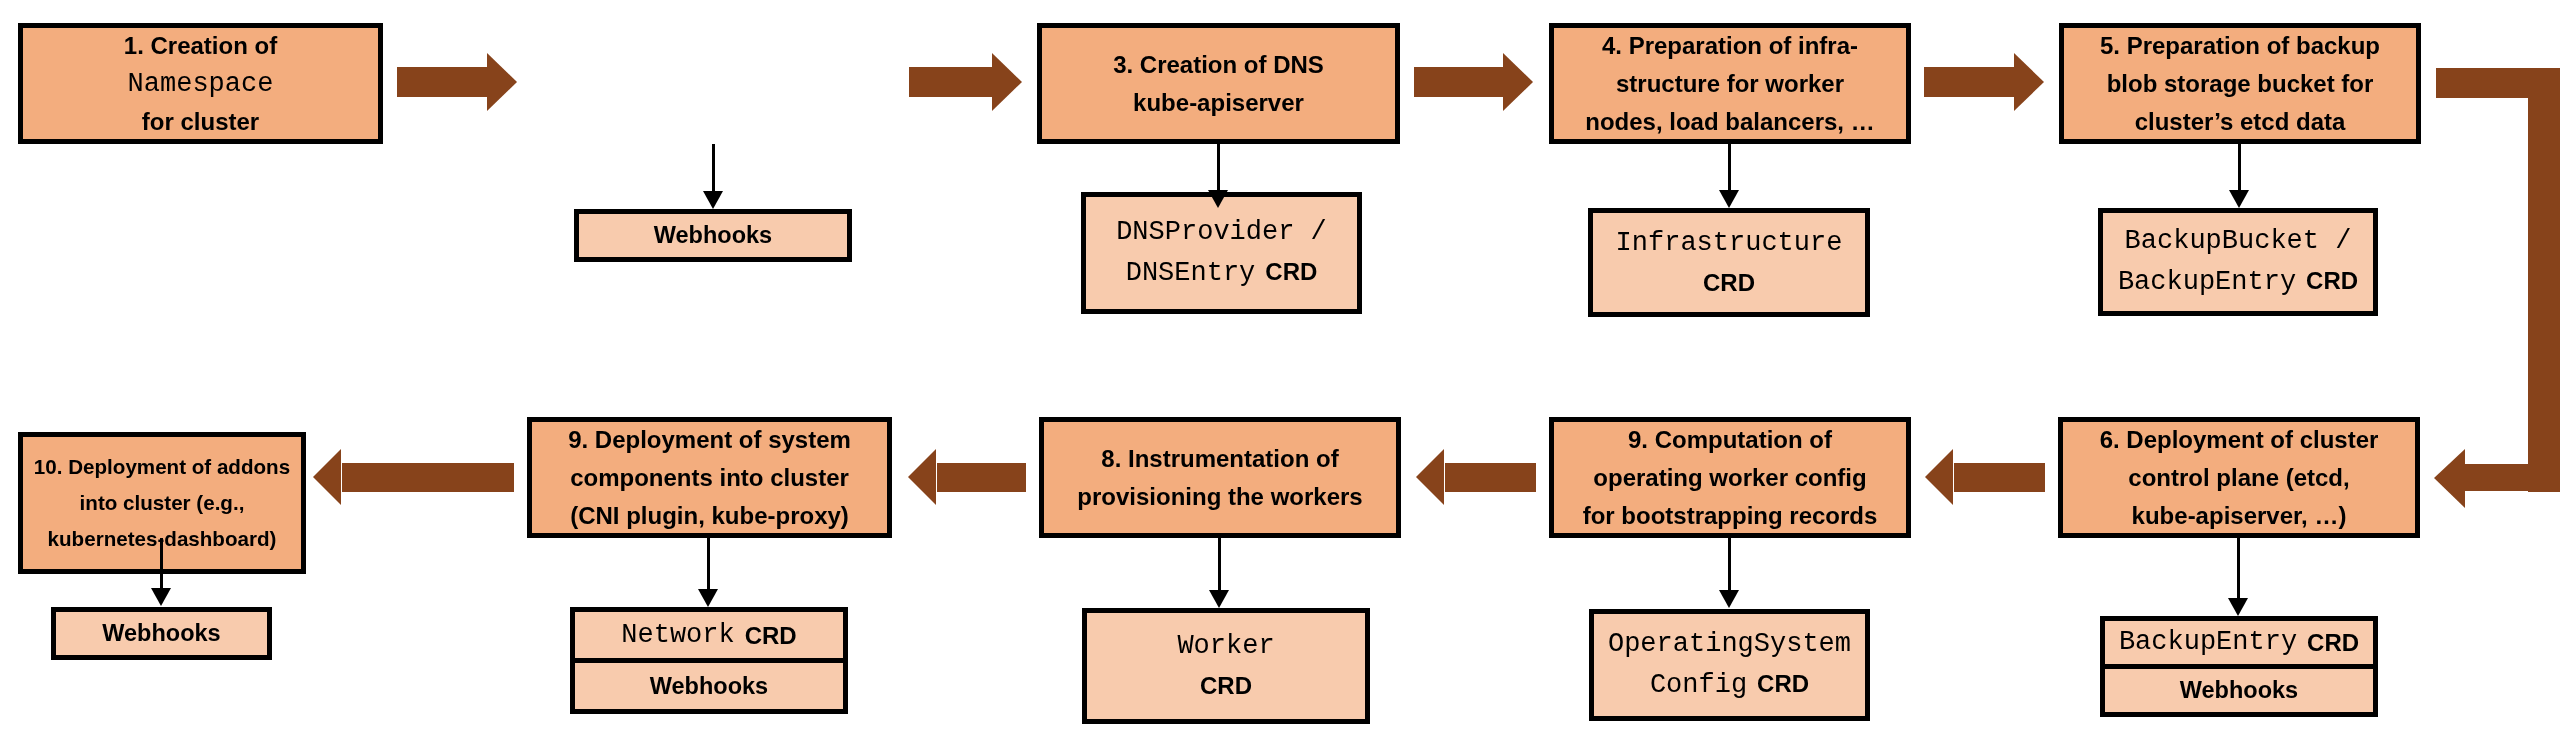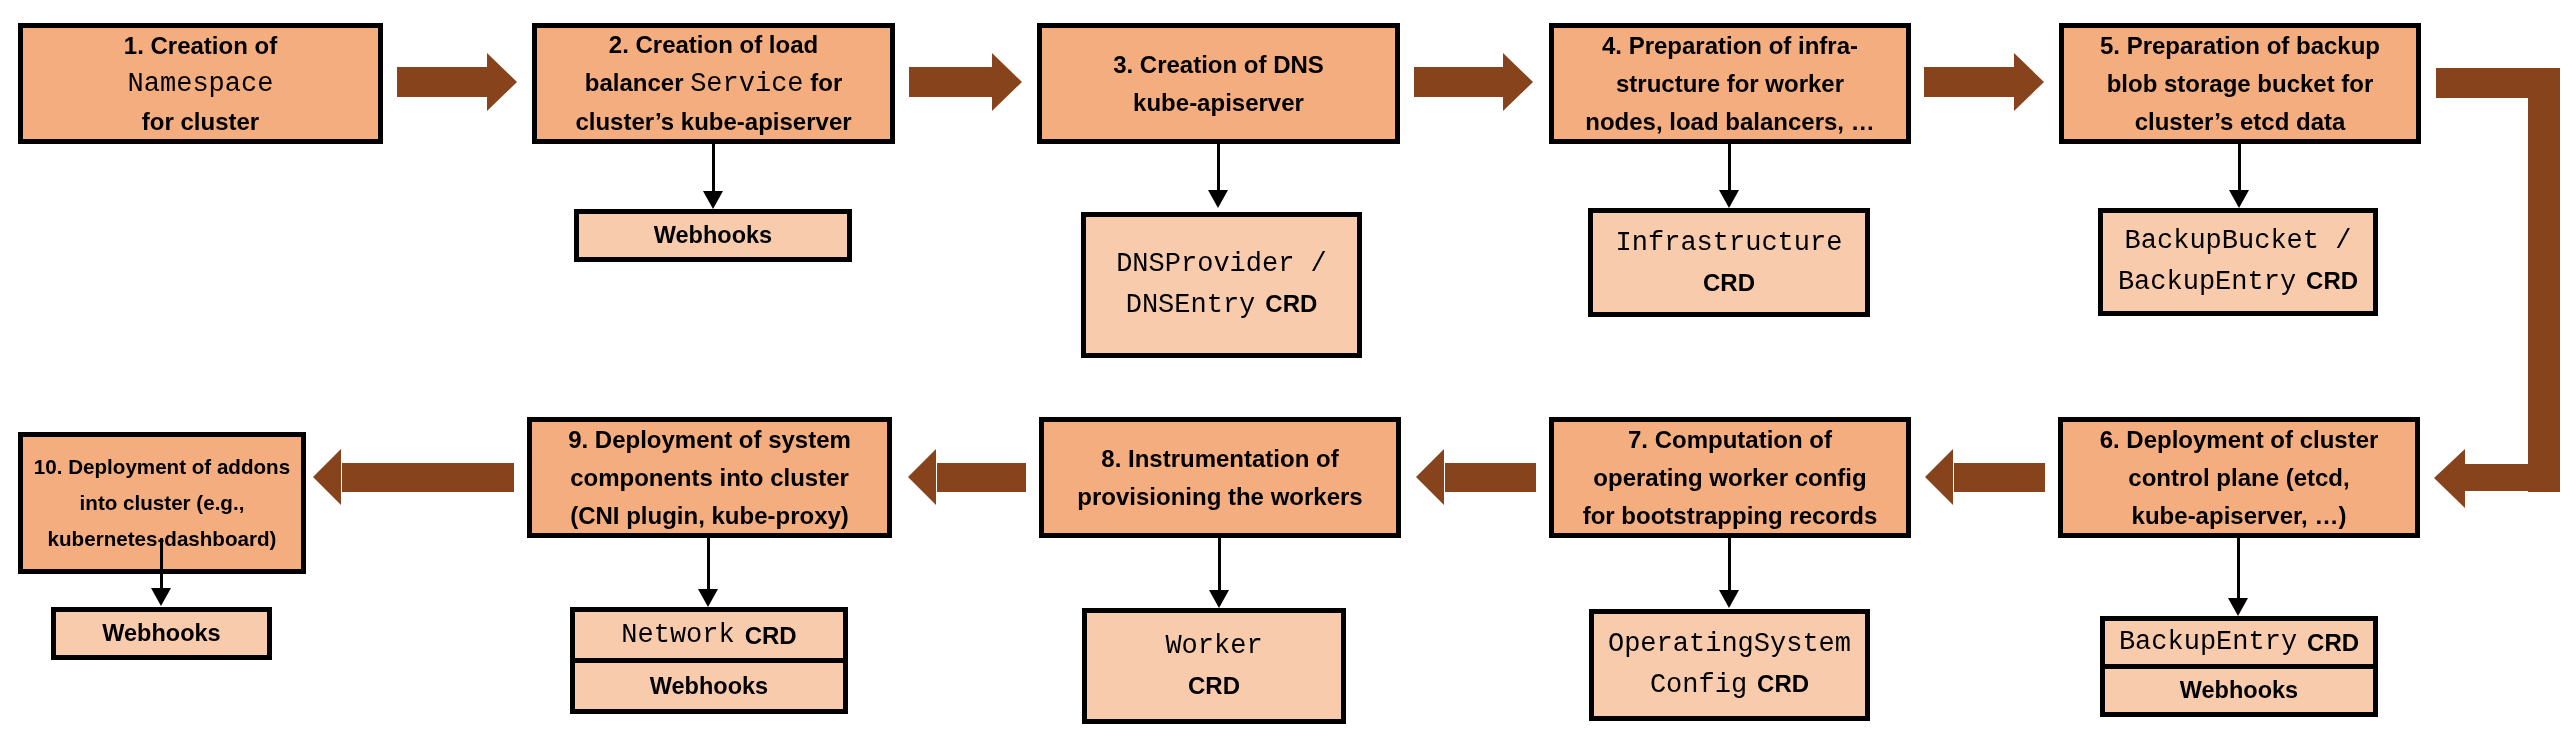--- a/index.html
+++ b/index.html
@@ -84,25 +84,20 @@
 <body>
 
 <div id="canvas">
 
   <div class="main" style="left:18px;top:23px;width:365px;height:121px">
     <span class="line">1. Creation of</span>
     <span class="line mono">Namespace</span>
     <span class="line">for cluster</span>
   </div>
 
-  <div class="main" style="left:532px;top:23px;width:363px;height:121px">
-    <span class="line">2. Creation of load</span>
-    <span class="line"><span>balancer </span><span class="mono">Service</span><span> for</span></span>
-    <span class="line">cluster’s kube-apiserver</span>
-  </div>
 
   <div class="main" style="left:1037px;top:23px;width:363px;height:121px">
     <span class="line">3. Creation of DNS</span>
     <span class="line">kube-apiserver</span>
   </div>
 
   <div class="main" style="left:1549px;top:23px;width:362px;height:121px">
     <span class="line">4. Preparation of infra-</span>
     <span class="line">structure for worker</span>
     <span class="line">nodes, load balancers, …</span>
@@ -114,21 +109,21 @@
     <span class="line">cluster’s etcd data</span>
   </div>
 
   <div class="main" style="left:2058px;top:417px;width:362px;height:121px">
     <span class="line">6. Deployment of cluster</span>
     <span class="line">control plane (etcd,</span>
     <span class="line">kube-apiserver, …)</span>
   </div>
 
   <div class="main" style="left:1549px;top:417px;width:362px;height:121px">
-    <span class="line">7. Computation of</span>
+    <span class="line">9. Computation of</span>
     <span class="line">operating worker config</span>
     <span class="line">for bootstrapping records</span>
   </div>
 
   <div class="main" style="left:1039px;top:417px;width:362px;height:121px">
     <span class="line">8. Instrumentation of</span>
     <span class="line">provisioning the workers</span>
   </div>
 
   <div class="main" style="left:527px;top:417px;width:365px;height:121px">
@@ -140,21 +135,21 @@
   <div class="main small" style="left:18px;top:432px;width:288px;height:142px">
     <span class="line">10. Deployment of addons</span>
     <span class="line">into cluster (e.g.,</span>
     <span class="line">kubernetes-dashboard)</span>
   </div>
 
   <div class="sub" style="left:574px;top:209px;width:278px;height:53px">
     <span>Webhooks</span>
   </div>
 
-  <div class="sub" style="left:1081px;top:212px;width:281px;height:146px">
+  <div class="sub" style="left:1081px;top:192px;width:281px;height:122px">
     <span class="line mono">DNSProvider /</span>
     <span class="line"><span class="mono">DNSEntry</span><span class="crd">CRD</span></span>
   </div>
 
   <div class="sub" style="left:1588px;top:208px;width:282px;height:109px">
     <span class="line mono">Infrastructure</span>
     <span class="line crd solo">CRD</span>
   </div>
 
   <div class="sub" style="left:2098px;top:208px;width:280px;height:108px">
@@ -168,21 +163,21 @@
         <span class="crd">CRD</span>
       </span>
     <span class="row">Webhooks</span>
   </div>
 
   <div class="sub" style="left:1589px;top:609px;width:281px;height:112px">
     <span class="line mono">OperatingSystem</span>
     <span class="line"><span class="mono">Config</span><span class="crd">CRD</span></span>
   </div>
 
-  <div class="sub" style="left:1082px;top:608px;width:264px;height:116px">
+  <div class="sub" style="left:1082px;top:608px;width:288px;height:116px">
     <span class="line mono">Worker</span>
     <span class="line crd solo">CRD</span>
   </div>
 
   <div class="sub stack" style="left:570px;top:607px;width:278px;height:107px">
     <span class="row">
         <span class="mono">Network</span>
         <span class="crd">CRD</span>
       </span>
     <span class="row">Webhooks</span>

